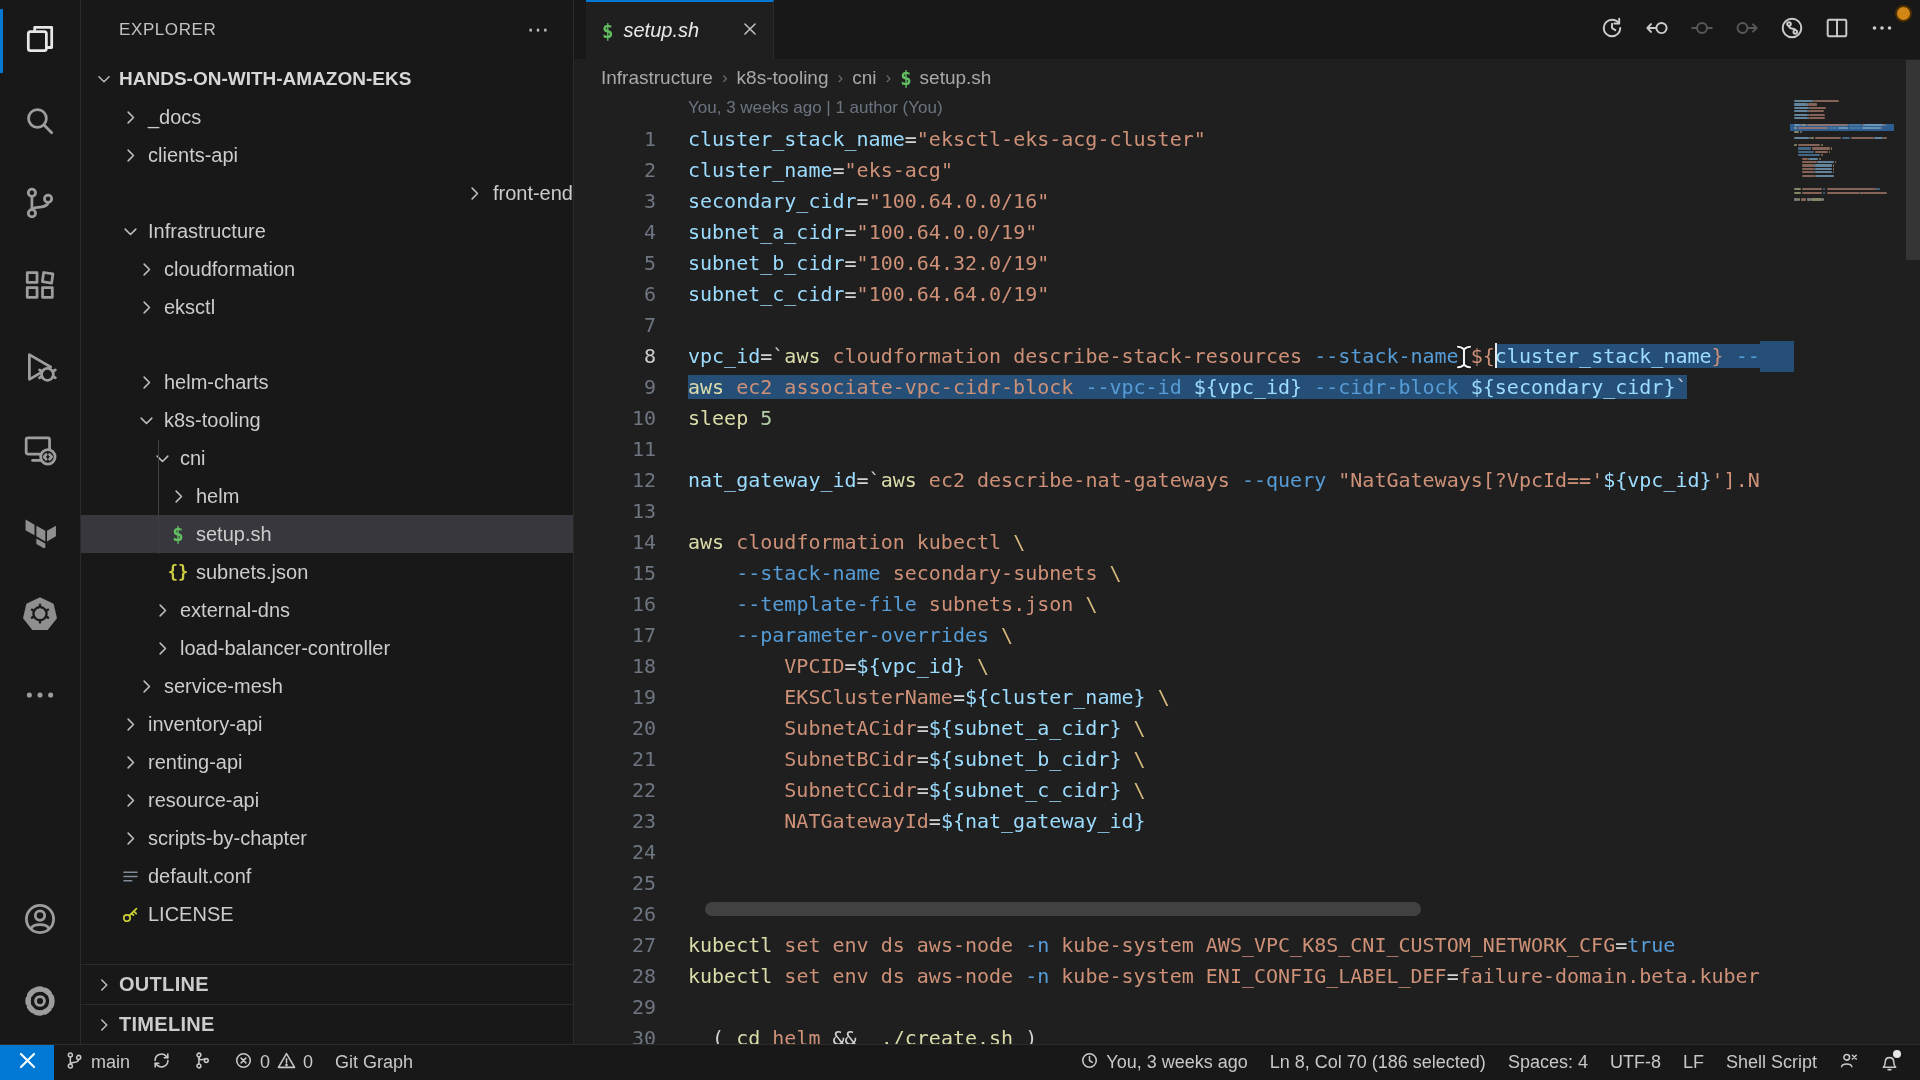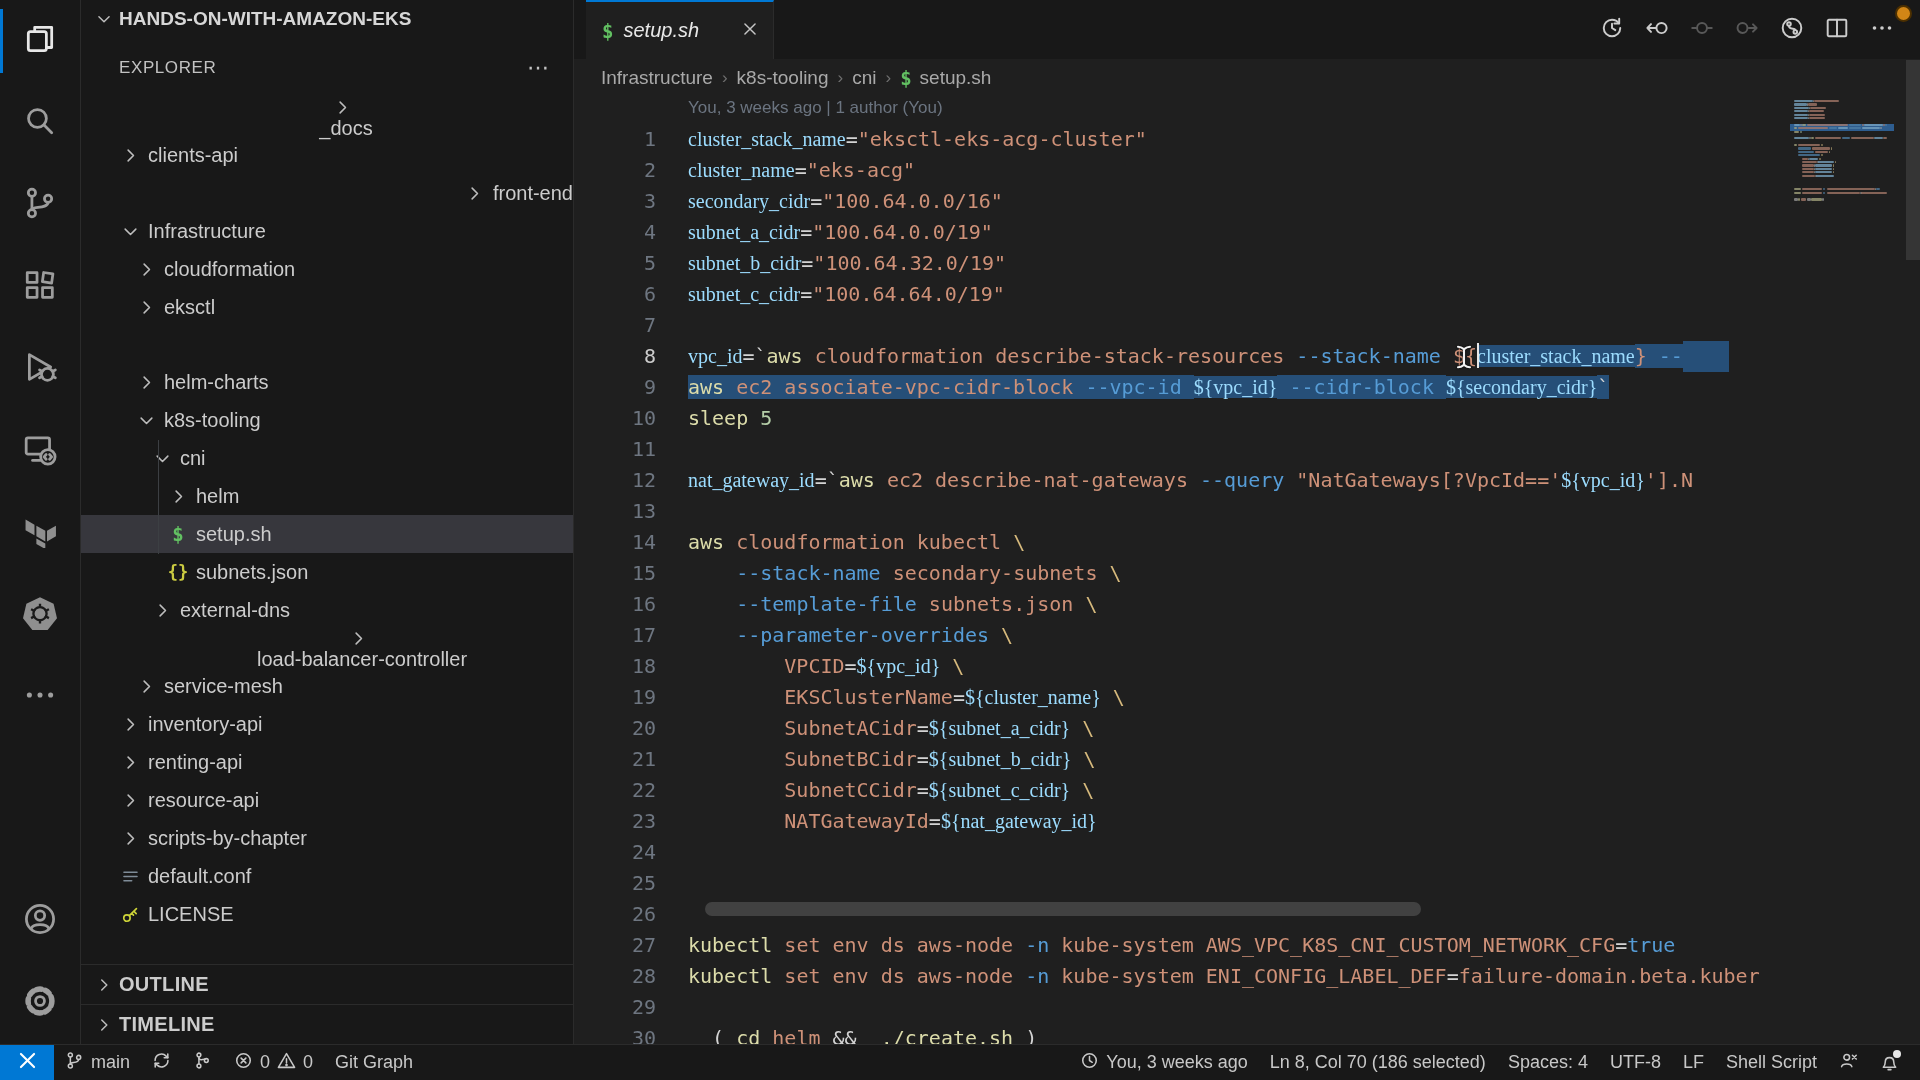--- a/index.html
+++ b/index.html
@@ -52,21 +52,21 @@
   .bc-item{display:flex;align-items:center;}
   .bc-item .fi-shell{margin-right:8px;}
 
   #blame-line{position:absolute;left:114px;top:98px;font-size:17px;color:#6b7480;}
 
   
   #code-clip{position:absolute;left:0;top:124px;width:1220px;height:920px;overflow:hidden;}
   .code-line{height:31px;line-height:31px;white-space:pre;font-family:"DejaVu Sans Mono",monospace;font-size:20px;color:#d4d4d4;}
   .ln{display:inline-block;width:82px;text-align:right;color:#6e7681;margin-right:32px;font-size:20px;}
   .ln.cur{color:#cccccc;}
-  .t-v{color:#9cdcfe;font-family:Liberation Serif, serif;} .t-s{color:#ce9178;} .t-f{color:#569cd6;} .t-c{color:#dcdcaa;}
+  .t-v{color:#9cdcfe;} .t-s{color:#ce9178;} .t-f{color:#569cd6;} .t-c{color:#dcdcaa;}
   .t-n{color:#b5cea8;} .t-p{color:#d4d4d4;} .t-e{color:#d7ba7d;}
   .sel{background:#264f78;}
   .caret{display:inline-block;width:2px;height:25px;background:#e8e8e8;vertical-align:-5px;margin-right:-2px;position:relative;z-index:3;}
   .selext{display:inline-block;width:46px;height:31px;vertical-align:top;background:#264f78;}
 
   
   #minimap{position:absolute;left:1220px;top:100px;width:100px;height:140px;}
   .mm-line{position:relative;height:3.4px;}
   .mm-bar{position:absolute;top:0;height:2.2px;border-radius:1px;opacity:.75;}
   .mm-selband{position:absolute;left:-4px;width:104px;height:3.4px;background:#2e5d8f;}
@@ -176,32 +176,32 @@
         <div class="act-item">
           <span class="ico"><svg viewBox="0 0 16 16" fill="none" stroke="currentColor" stroke-width="1.3" stroke-linecap="round" stroke-linejoin="round">
               <circle cx="8" cy="8" r="5.6" stroke-width="2.6" stroke-dasharray="2.3 1.8"></circle>
               <circle cx="8" cy="8" r="2.1"></circle>
             </svg></span>
         </div>
       </div>
   </div>
 
   <div id="sidebar">
+    <div id="sb-header">
+      <span id="sb-title">EXPLORER</span>
+      <span id="sb-more">⋯</span>
+    </div>
     <div id="project-row">
       <span class="chev"><svg viewBox="0 0 16 16" fill="none" stroke="currentColor" stroke-width="1.3" stroke-linecap="round" stroke-linejoin="round">
             <path d="M3.5 6l4.5 4.5L12.5 6"></path>
           </svg></span>
       <span>HANDS-ON-WITH-AMAZON-EKS</span>
     </div>
-    <div id="sb-header">
-      <span id="sb-title">EXPLORER</span>
-      <span id="sb-more">⋯</span>
-    </div>
     <div id="tree">
-        <div class="tree-row" style="padding-left: 38px; flex-direction: column;">
+        <div class="tree-row" style="padding-left: 38px;">
           <span class="tr-slot" style="color: rgb(189, 189, 189);">
             <svg viewBox="0 0 16 16" fill="none" stroke="currentColor" stroke-width="1.3" stroke-linecap="round" stroke-linejoin="round">
               <path d="M6 3.5l4.5 4.5L6 12.5"></path>
             </svg>
           </span>
           <span>_docs</span>
         </div>
         <div class="tree-row" style="padding-left: 38px;">
           <span class="tr-slot" style="color: rgb(189, 189, 189);">
             <svg viewBox="0 0 16 16" fill="none" stroke="currentColor" stroke-width="1.3" stroke-linecap="round" stroke-linejoin="round">
@@ -287,21 +287,21 @@
           <span>subnets.json</span>
         </div>
         <div class="tree-row" style="padding-left: 70px;">
           <span class="tr-slot" style="color: rgb(189, 189, 189);">
             <svg viewBox="0 0 16 16" fill="none" stroke="currentColor" stroke-width="1.3" stroke-linecap="round" stroke-linejoin="round">
               <path d="M6 3.5l4.5 4.5L6 12.5"></path>
             </svg>
           </span>
           <span>external-dns</span>
         </div>
-        <div class="tree-row" style="padding-left: 70px; flex-direction: column;">
+        <div class="tree-row" style="padding-left: 70px;">
           <span class="tr-slot" style="color: rgb(189, 189, 189);">
             <svg viewBox="0 0 16 16" fill="none" stroke="currentColor" stroke-width="1.3" stroke-linecap="round" stroke-linejoin="round">
               <path d="M6 3.5l4.5 4.5L6 12.5"></path>
             </svg>
           </span>
           <span>load-balancer-controller</span>
         </div>
         <div class="tree-row" style="padding-left: 54px;">
           <span class="tr-slot" style="color: rgb(189, 189, 189);">
             <svg viewBox="0 0 16 16" fill="none" stroke="currentColor" stroke-width="1.3" stroke-linecap="round" stroke-linejoin="round">

